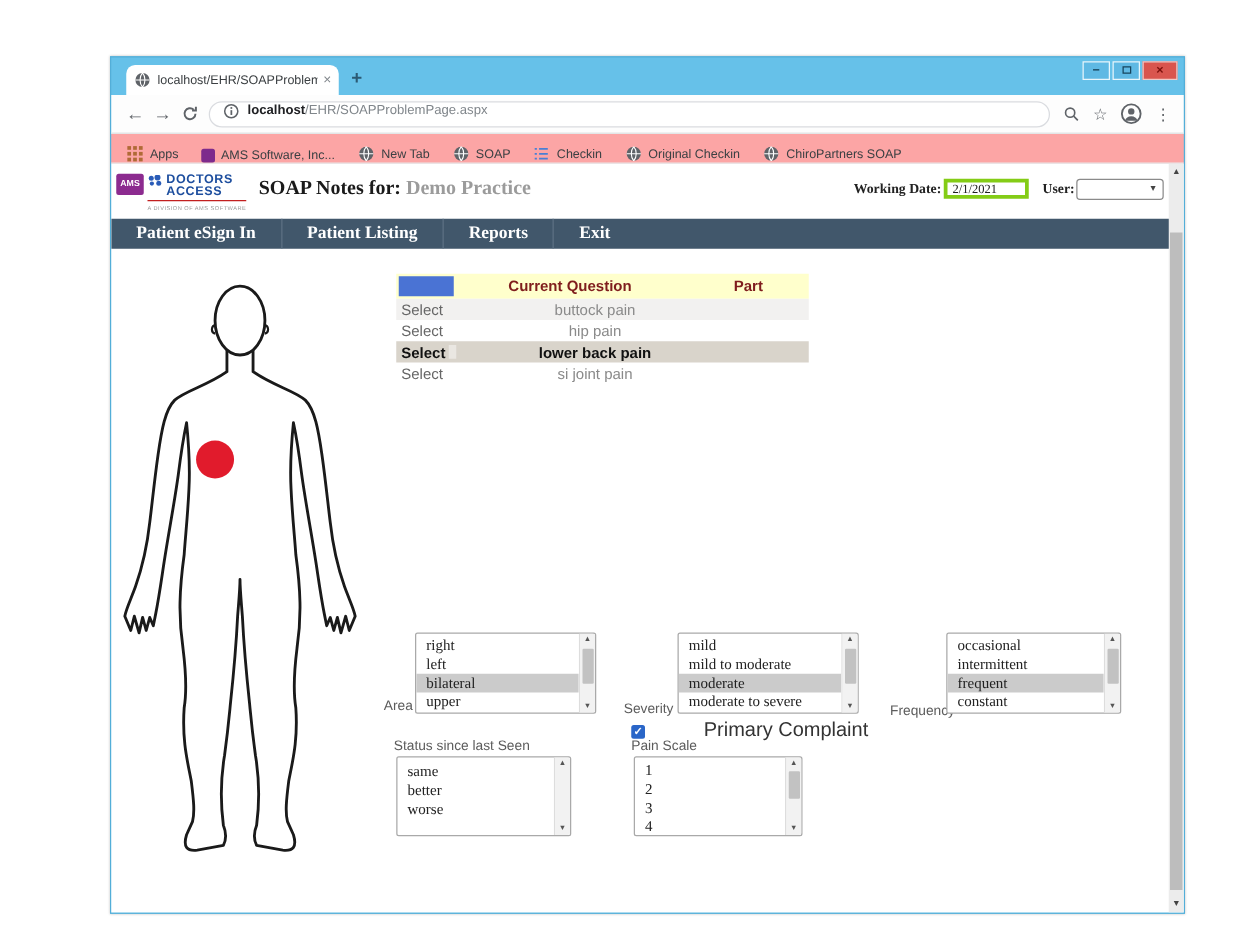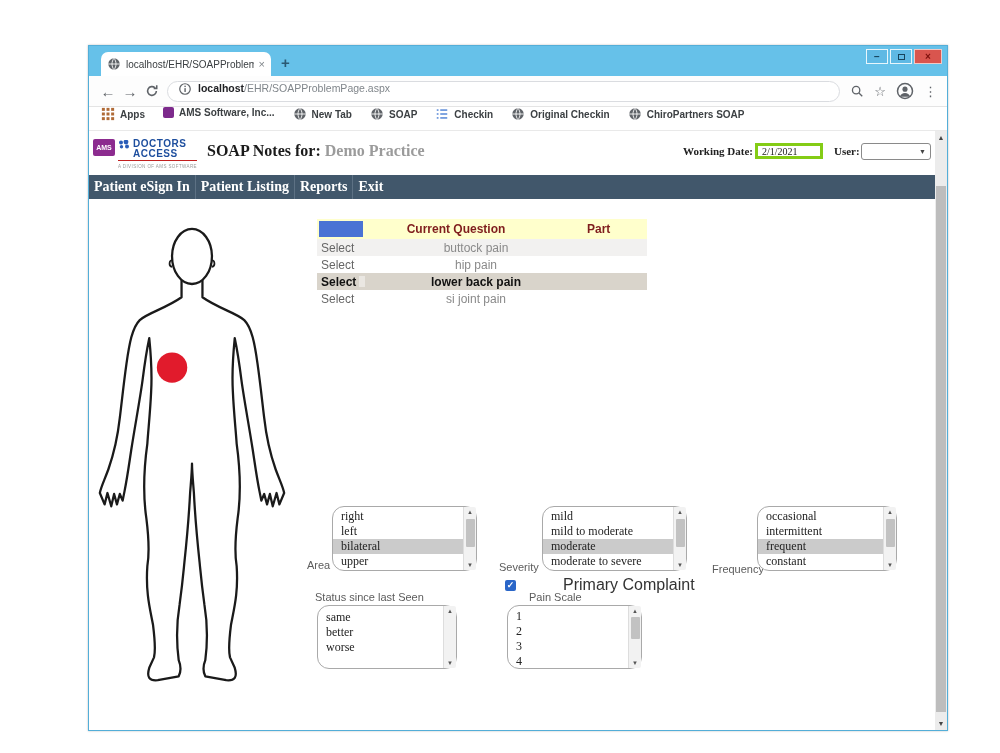--- a/index.html
+++ b/index.html
@@ -28,22 +28,22 @@
              border-bottom:1px solid #e4e4e4; padding:0 8px; }
   .nav-ico { color:#5f6368; font-size:15px; width:22px; text-align:center; }
   .addr { flex:1; height:21px; margin:0 10px 0 6px; background:#fff; border:1px solid #dadce0;
           border-radius:11px; display:flex; align-items:flex-start; padding:0 10px; gap:6px; }
   .addr-url { font-size:10.5px; color:#202124; }
   .addr-url .dim { color:#80868b; }
   .tool-right { display:flex; align-items:center; gap:10px; padding-right:2px; }
   .tool-right .g { font-size:13px; color:#5f6368; }
 
   
-  .bookmarks { height:24px; background:#ffffff; display:flex; align-items:flex-start; gap:18px;
-               padding:0 12px; border-bottom:1px solid #e9e9e9;font-weight:bold; }
+  .bookmarks { height:24px; background:#fca5a5; display:flex; align-items:flex-end; gap:18px;
+               padding:0 12px; border-bottom:1px solid #e9e9e9; }
   .bm { display:flex; align-items:center; gap:5px; font-size:10px; color:#3c4043; white-space:nowrap; }
   .bm-sq { width:11px; height:11px; border-radius:2px; }
 
   
   .page { position:relative; height:599px; background:#fff; overflow:hidden; }
 
   .logo { position:absolute; left:4px; top:8px; display:flex; gap:3px; }
   .logo-ams { width:22px; height:17px; background:#8c2b8f; color:#fff; font-size:7px; font-weight:bold;
               border-radius:2px; text-align:center; line-height:17px; }
   .logo-text { line-height:10px; }
@@ -59,21 +59,21 @@
                           font-size:11px; color:#222; }
   .wd-input { position:absolute; left:666px; top:12px; width:68px; height:16px; border:3px solid #84cc16;
               font-family:"Liberation Serif",serif; font-size:10px; color:#222; padding:0 4px; background:#fff; }
   .user-select { position:absolute; left:772px; top:12px; width:70px; height:17px; border:1px solid #8a8a8a;
                  border-radius:3px; background:#fff; }
   .user-select .chev { position:absolute; right:4px; top:4px; font-size:7px; color:#444; }
 
   .navbar { position:absolute; left:0; top:44px; width:847px; height:24px; background:#41576b;
             display:flex; align-items:center; }
   .nav-item { color:#fff; font-family:"Liberation Serif",serif; font-weight:bold; font-size:14px;
-              padding:0 5px; height:100%; display:flex; align-items:center; }
+              padding:0 20px; height:100%; display:flex; align-items:center; }
   .nav-item + .nav-item { border-left:1px solid #5d7184; }
 
   .body-svg { position:absolute; left:8px; top:83px; }
 
   
   .ptable { position:absolute; left:228px; top:88px; width:330px; font-size:12px; }
   .pt-head { display:flex; background:#ffffcc; height:20px; align-items:center; font-weight:bold; color:#7f1d1d; }
   .pt-head .c-sel { width:48px; padding-left:2px; }
   .blue-box { width:44px; height:16px; background:#4a73d4; }
   .pt-head .c-q { flex:1; text-align:center; padding-right:40px; }
@@ -81,21 +81,21 @@
   .pt-row { display:flex; height:17px; align-items:center; color:#8a8a8a; }
   .pt-row .c-sel { width:48px; padding-left:4px; color:#666; }
   .pt-row .c-q { flex:1; text-align:center; }
   .pt-row .c-part { width:60px; }
   .pt-row.shade { background:#f2f1f0; }
   .pt-row.sel { background:#d9d4cb; color:#111; font-weight:bold; }
   .pt-row.sel .c-sel { color:#111; font-weight:bold; display:flex; align-items:center; gap:3px; }
   .row-id { display:inline-block; width:17px; height:11px; background:rgba(255,255,255,.45); }
 
   
-  .listbox { position:absolute; background:#fff; border:1px solid #a9a9a9; border-radius:12px; display:flex; }
+  .listbox { position:absolute; background:#fff; border:1px solid #a9a9a9; border-radius:2px; display:flex; }
   .opts { flex:1; padding:2px 0 0 0; overflow:hidden; }
   .opt { font-family:"Liberation Serif",serif; font-size:12px; color:#222; height:15px; line-height:15px;
          padding-left:8px; white-space:nowrap; }
   .opt.sel { background:#cbcbcb; }
   .sbar { width:13px; background:#f2f2f2; border-left:1px solid #ddd; position:relative; border-radius:0 2px 2px 0; }
   .sb-up,.sb-dn { position:absolute; left:0; width:100%; text-align:center; font-size:6px; color:#555; }
   .sb-up { top:2px; } .sb-dn { bottom:2px; }
   .sb-thumb { position:absolute; left:2px; width:9px; background:#c2c2c2; border-radius:1px; }
 
   .small-label { position:absolute; font-size:11px; color:#5c5c5c; }
@@ -413,21 +413,21 @@
         <div class="opt">same</div>
         <div class="opt">better</div>
         <div class="opt">worse</div>
       </div>
       <div class="sbar">
           <span class="sb-up">▲</span>
           <span class="sb-dn">▼</span>
         </div>
     </div>
 
-    <span class="small-label" style="left:440px; top:460px">Pain Scale</span>
+    <span class="small-label" style="left:416px; top:460px">Pain Scale</span>
     <div class="listbox" style="left:418px; top:474px; width:135px; height:64px">
       <div class="opts" style="padding-top:3px">
         <div class="opt">1</div>
         <div class="opt">2</div>
         <div class="opt">3</div>
         <div class="opt">4</div>
       </div>
       <div class="sbar">
           <span class="sb-up">▲</span>
           <span class="sb-thumb" style="top:11px; height:22px"></span>

